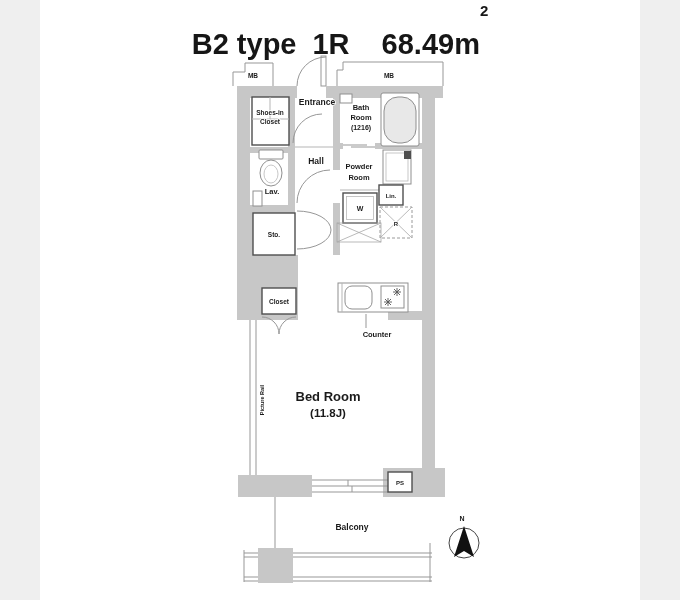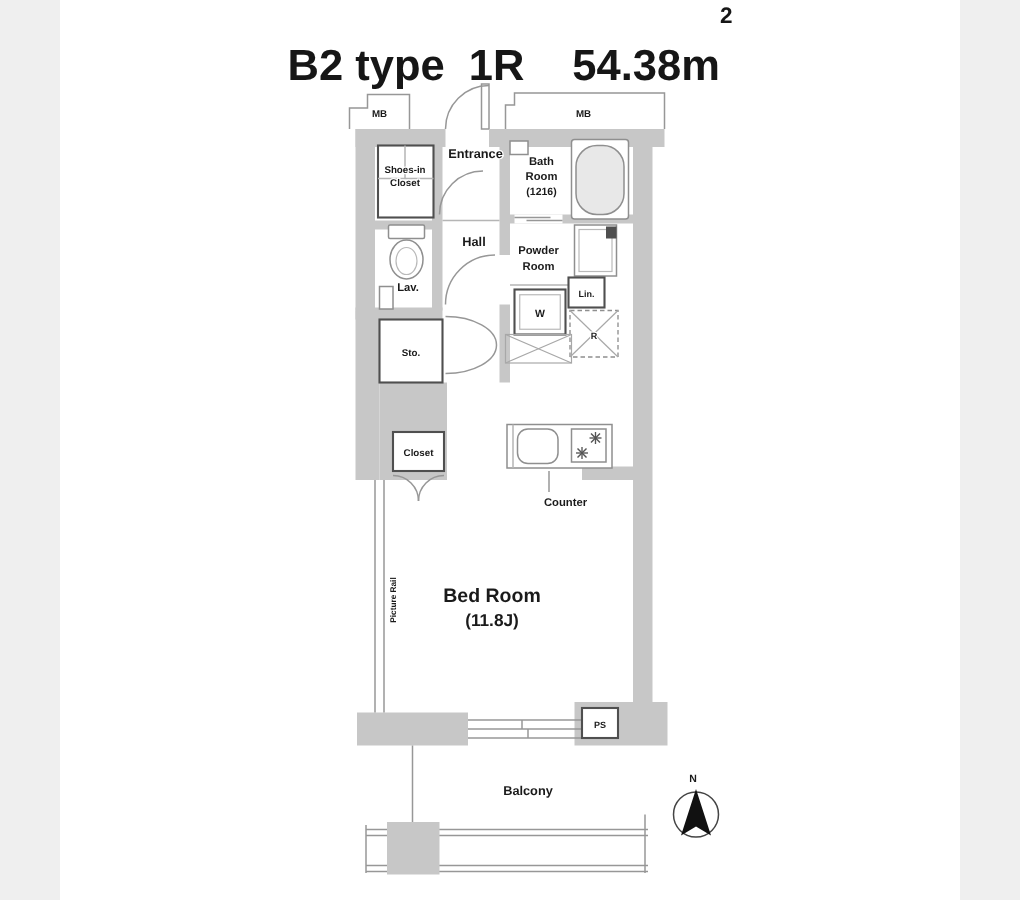--- a/index.html
+++ b/index.html
@@ -37,21 +37,21 @@
   .t6{font-size:6px;} .t65{font-size:6.5px;} .t7{font-size:7px;}
   .t75{font-size:7.5px;} .t8{font-size:8.5px;} .t13{font-size:13px;} .t11{font-size:11.5px;}
   .burner{stroke:#555;stroke-width:0.9;}
 </style>
 </head>
 <body>
 
 <div class="canvas"></div>
 
 <div class="title">
-  <span class="seg gap1">B2 type</span><span class="seg gap2">1R</span><span class="seg">54.38m</span><sup>2</sup>
+  <span class="seg gap1">B2 type</span><span class="seg gap2">1R</span><span class="seg">68.49m</span><sup>2</sup>
 </div>
 
 <svg width="680" height="600" viewBox="0 0 680 600">
 
   <g>
     <path class="thin" d="M233,86 L233,72 L245,72 L245,63 L273,63 L273,86"></path>
     <path class="thin" d="M337,86 L337,70 L343,70 L343,62 L443,62 L443,86"></path>
   </g>
 
   <g>

